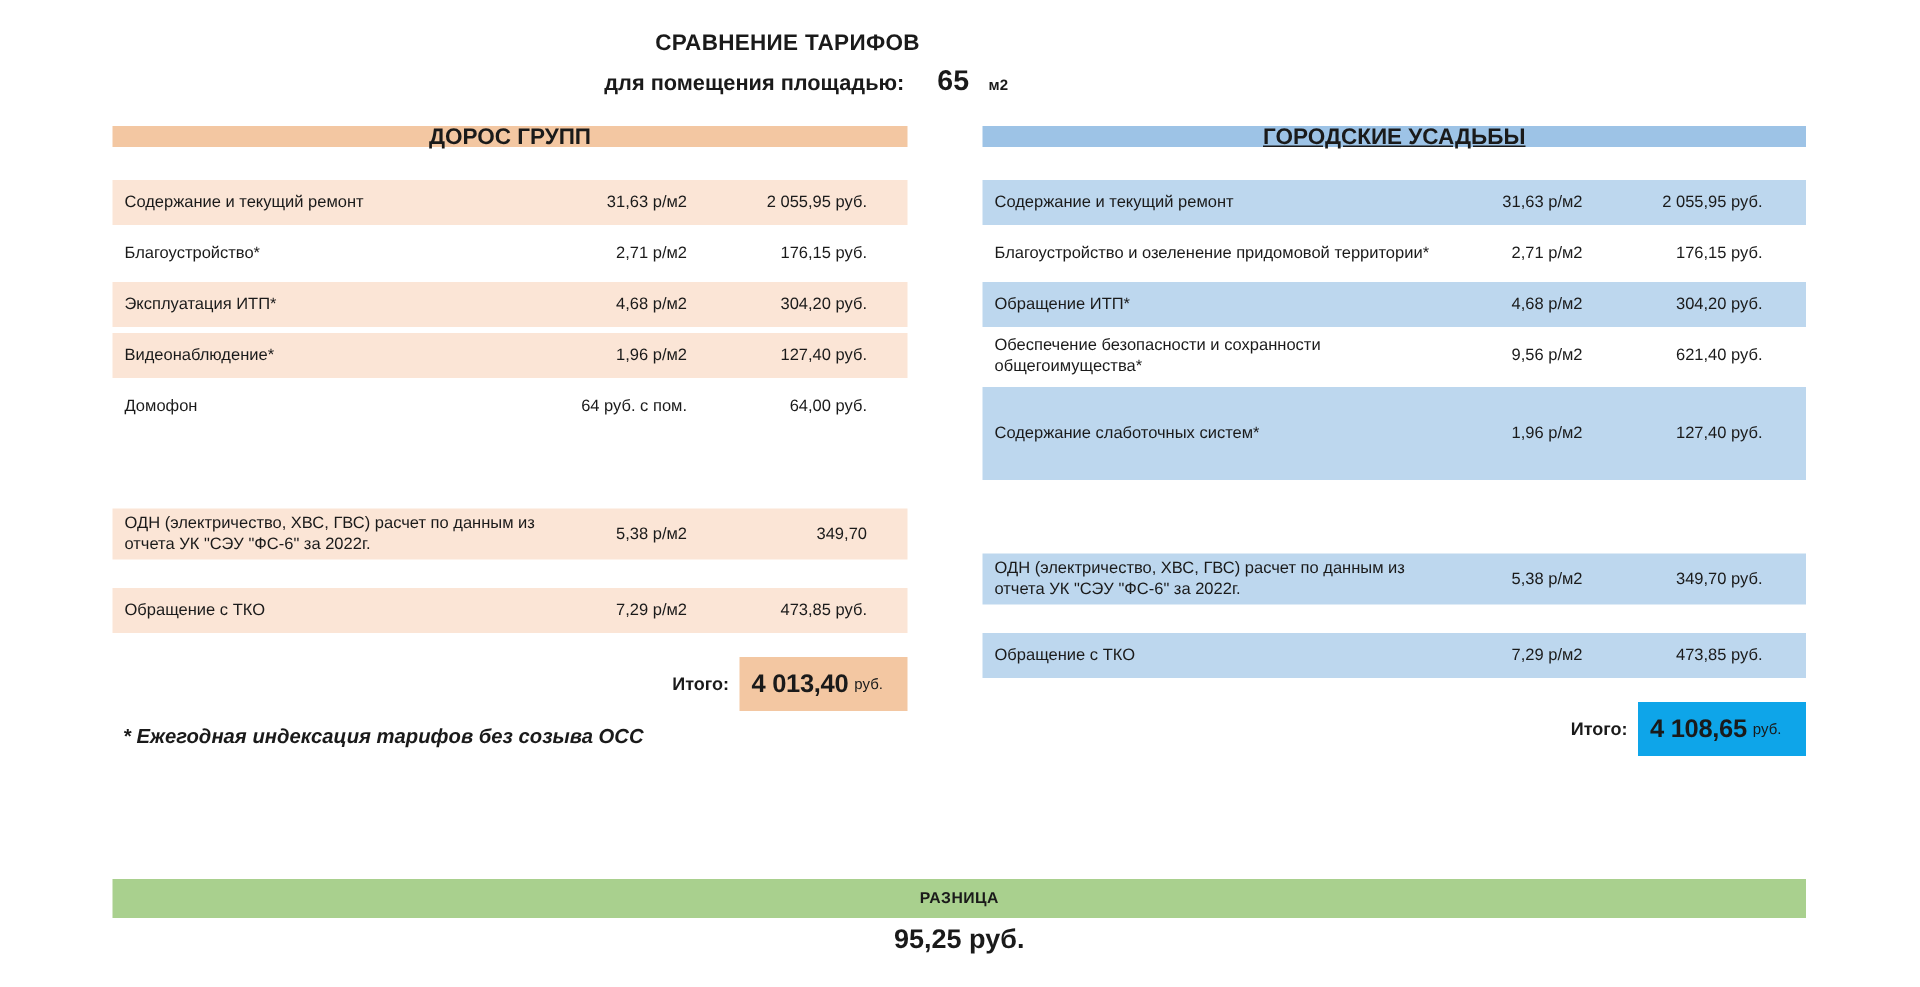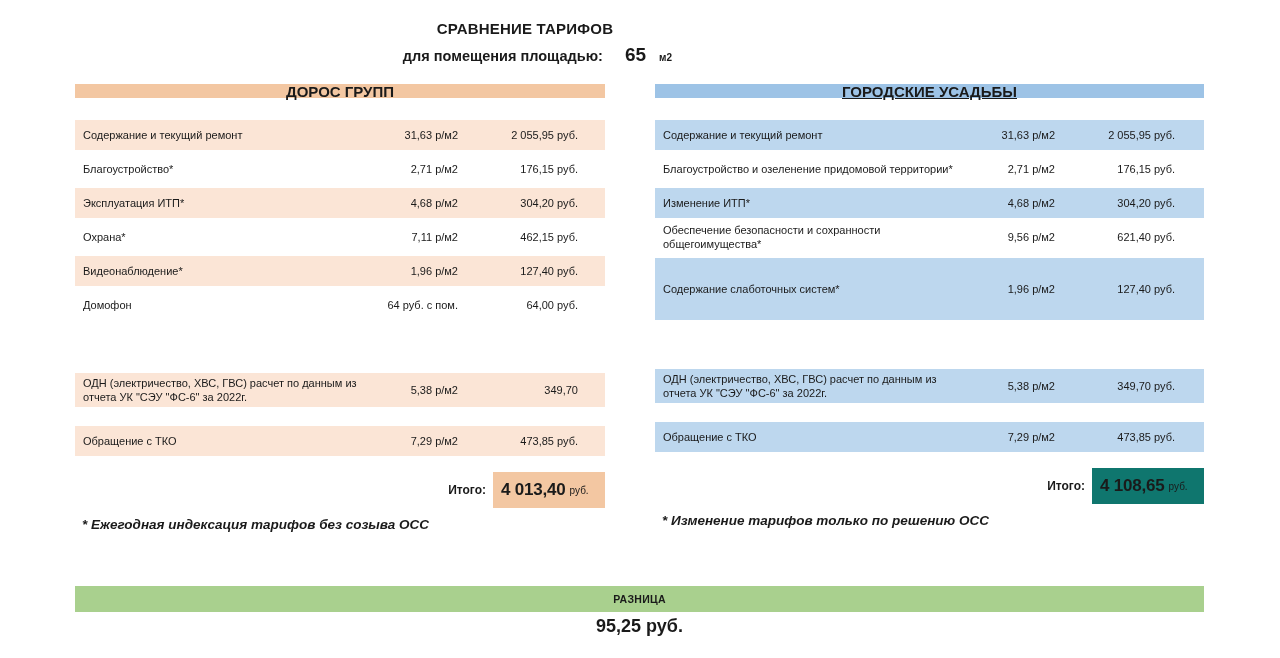--- a/index.html
+++ b/index.html
@@ -29,21 +29,21 @@
   .cn{flex:1;padding-left:8px;line-height:1.3;white-space:pre-line;}
   .cr{width:80px;text-align:right;white-space:nowrap;}
   .ct{width:120px;text-align:right;white-space:nowrap;padding-right:27px;}
   .right .ct{padding-right:29px;}
 
   .total-row{display:flex;justify-content:flex-end;align-items:center;}
   .total-label{font-weight:bold;font-size:12px;margin-right:7px;}
   .total-box{width:112px;height:36px;display:flex;align-items:center;
              padding-left:8px;box-sizing:border-box;}
   .left .total-box{background:#F3C7A2;}
-  .right .total-box{background:#0f766e;}
+  .right .total-box{background:#0ea5e9;}
   .total-value{font-weight:bold;font-size:17px;letter-spacing:-.2px;}
   .total-unit{font-size:10px;margin-left:4px;}
 
   .footnote{margin-top:9px;padding-left:7px;font-weight:bold;font-style:italic;font-size:13.5px;}
 
   .diffbar{position:absolute;left:75px;top:586px;width:1129px;height:26px;background:#A9D08E;
            display:flex;align-items:center;justify-content:center;
            font-weight:bold;font-size:10.5px;letter-spacing:.3px;}
   .diffval{position:absolute;left:75px;top:616px;width:1129px;text-align:center;
            font-weight:bold;font-size:18px;}
@@ -71,25 +71,20 @@
     </div>
     <div class="r">
       <span class="cn">Благоустройство*</span>
       <span class="cr">2,71 р/м2</span>
       <span class="ct">176,15 руб.</span>
     </div>
     <div class="r fill">
       <span class="cn">Эксплуатация ИТП*</span>
       <span class="cr">4,68 р/м2</span>
       <span class="ct">304,20 руб.</span>
-    </div>
-    <div class="r">
-      <span class="cn">Охрана*</span>
-      <span class="cr">7,11 р/м2</span>
-      <span class="ct">462,15 руб.</span>
     </div>
     <div class="r fill">
       <span class="cn">Видеонаблюдение*</span>
       <span class="cr">1,96 р/м2</span>
       <span class="ct">127,40 руб.</span>
     </div>
     <div class="r">
       <span class="cn">Домофон</span>
       <span class="cr">64 руб. с пом.</span>
       <span class="ct">64,00 руб.</span>
@@ -124,21 +119,21 @@
       <span class="cn">Содержание и текущий ремонт</span>
       <span class="cr">31,63 р/м2</span>
       <span class="ct">2 055,95 руб.</span>
     </div>
     <div class="r">
       <span class="cn">Благоустройство и озеленение придомовой территории*</span>
       <span class="cr">2,71 р/м2</span>
       <span class="ct">176,15 руб.</span>
     </div>
     <div class="r fill" style="margin-bottom:2px;">
-      <span class="cn">Изменение ИТП*</span>
+      <span class="cn">Обращение ИТП*</span>
       <span class="cr">4,68 р/м2</span>
       <span class="ct">304,20 руб.</span>
     </div>
     <div class="r" style="height:34px;">
       <span class="cn">Обеспечение безопасности и сохранности
 общегоимущества*</span>
       <span class="cr">9,56 р/м2</span>
       <span class="ct">621,40 руб.</span>
     </div>
     <div class="r fill" style="height:62px;">
@@ -159,19 +154,18 @@
     </div>
 
     <div class="total-row" style="margin-top:16px;">
       <span class="total-label">Итого:</span>
       <span class="total-box">
         <span class="total-value">4 108,65</span>
         <span class="total-unit">руб.</span>
       </span>
     </div>
 
-    <div class="footnote">* Изменение тарифов только по решению ОСС</div>
   </div>
 
   <div class="diffbar">РАЗНИЦА</div>
   <div class="diffval">95,25 руб.</div>
 
 </div>
 
 </body></html>

